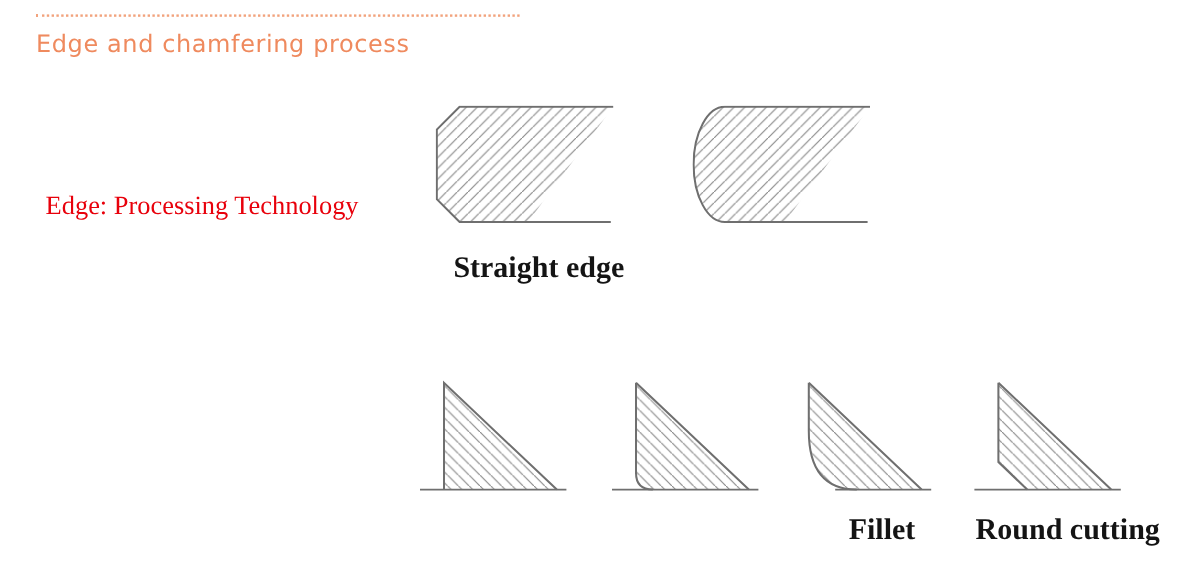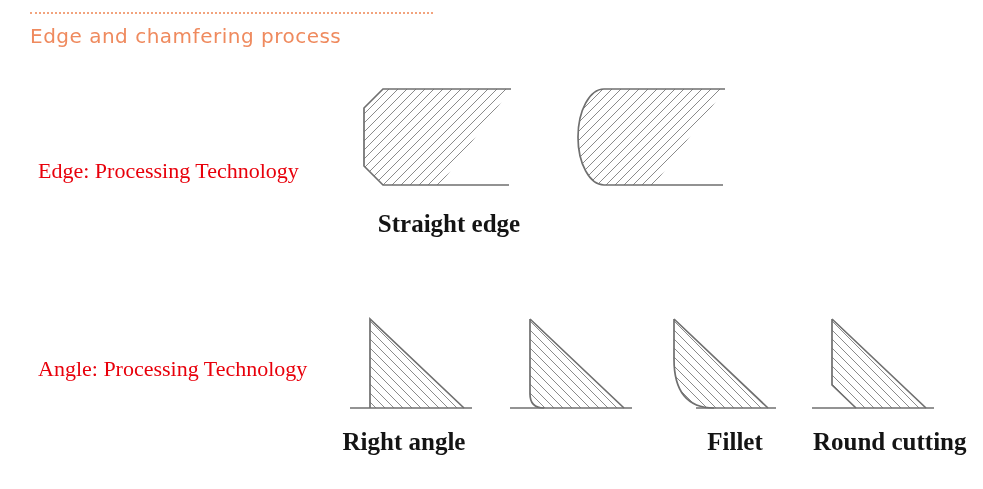--- a/index.html
+++ b/index.html
@@ -55,21 +55,20 @@
       <pattern id="hatchB" width="9" height="9" patternUnits="userSpaceOnUse">
         <path class="hatch" d="M-1,-1 L10,10"></path>
       </pattern>
     </defs>
   </svg>
 
   <div class="dotted-line"></div>
   <div class="page-title">Edge and chamfering process</div>
 
   <div class="section-heading heading-edge">Edge: Processing Technology</div>
-  <div class="section-heading heading-angle">Angle: Processing Technology</div>
 
   <svg class="fig" style="left:363px;top:88px" width="150" height="98" viewBox="0 0 150 98">
     <polygon class="fillF" points="20,1 148,1 77,97 20,97 1,78 1,20"></polygon>
     <path class="outline" d="M148,1 H20 L1,20 V78 L20,97 H146"></path>
   </svg>
 
   <svg class="fig" style="left:577px;top:88px" width="150" height="98" viewBox="0 0 150 98">
     <path class="fillF" d="M27,1 A26,48 0 0 0 27,97 L77,97 L148,1 Z"></path>
     <path class="outline" d="M148,1 H27 A26,48 0 0 0 27,97 H146"></path>
   </svg>
@@ -93,17 +92,16 @@
     <path class="outline" d="M24,4 V44 Q24,93 64,93 M24,4 L118,93"></path>
     <path class="thinline" d="M46,93 H126"></path>
   </svg>
 
   <svg class="fig" style="left:808px;top:315px" width="130" height="96" viewBox="0 0 130 96">
     <path class="fillB" d="M24,4 L118,93 H48 L24,70 Z"></path>
     <path class="outline" d="M24,4 V70 L48,93 M24,4 L118,93"></path>
     <path class="thinline" d="M4,93 H126"></path>
   </svg>
 
-  <div class="diagram-label" style="left:329px;top:428px">Right angle</div>
   <div class="diagram-label" style="left:660px;top:428px">Fillet</div>
   <div class="diagram-label" style="left:813px;top:428px">Round cutting</div>
 
 </div>
 
 </body></html>

